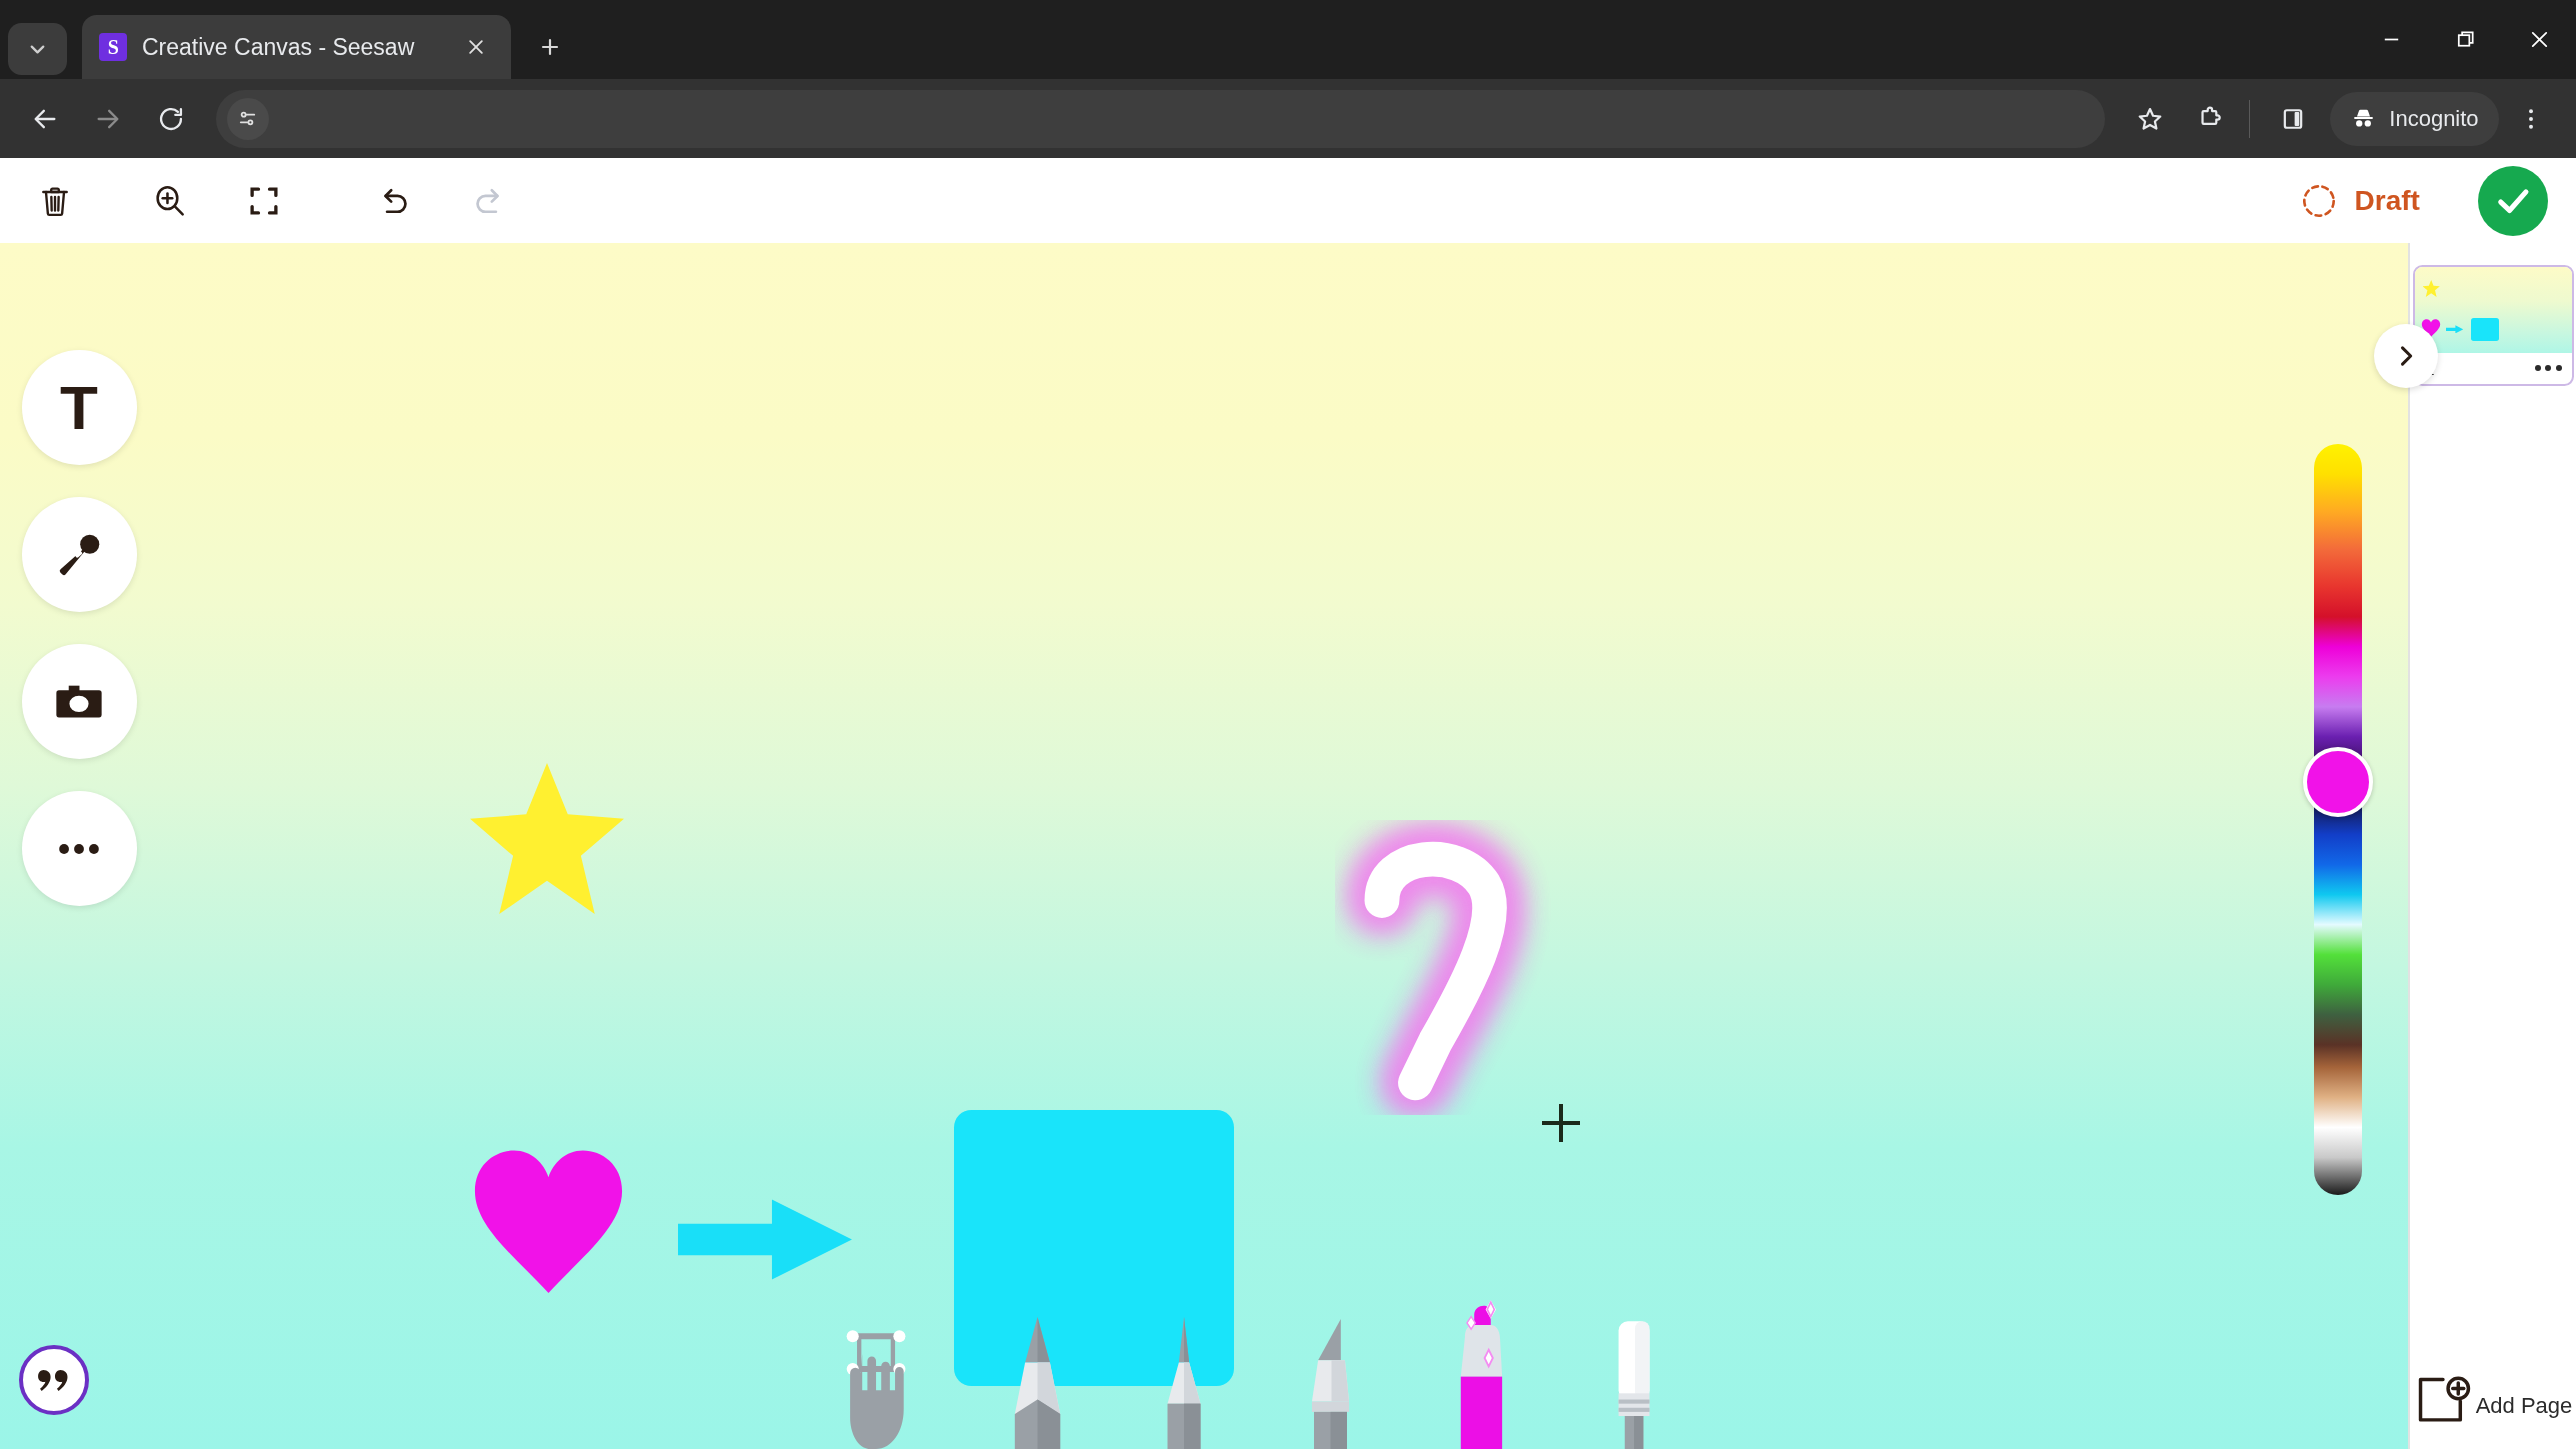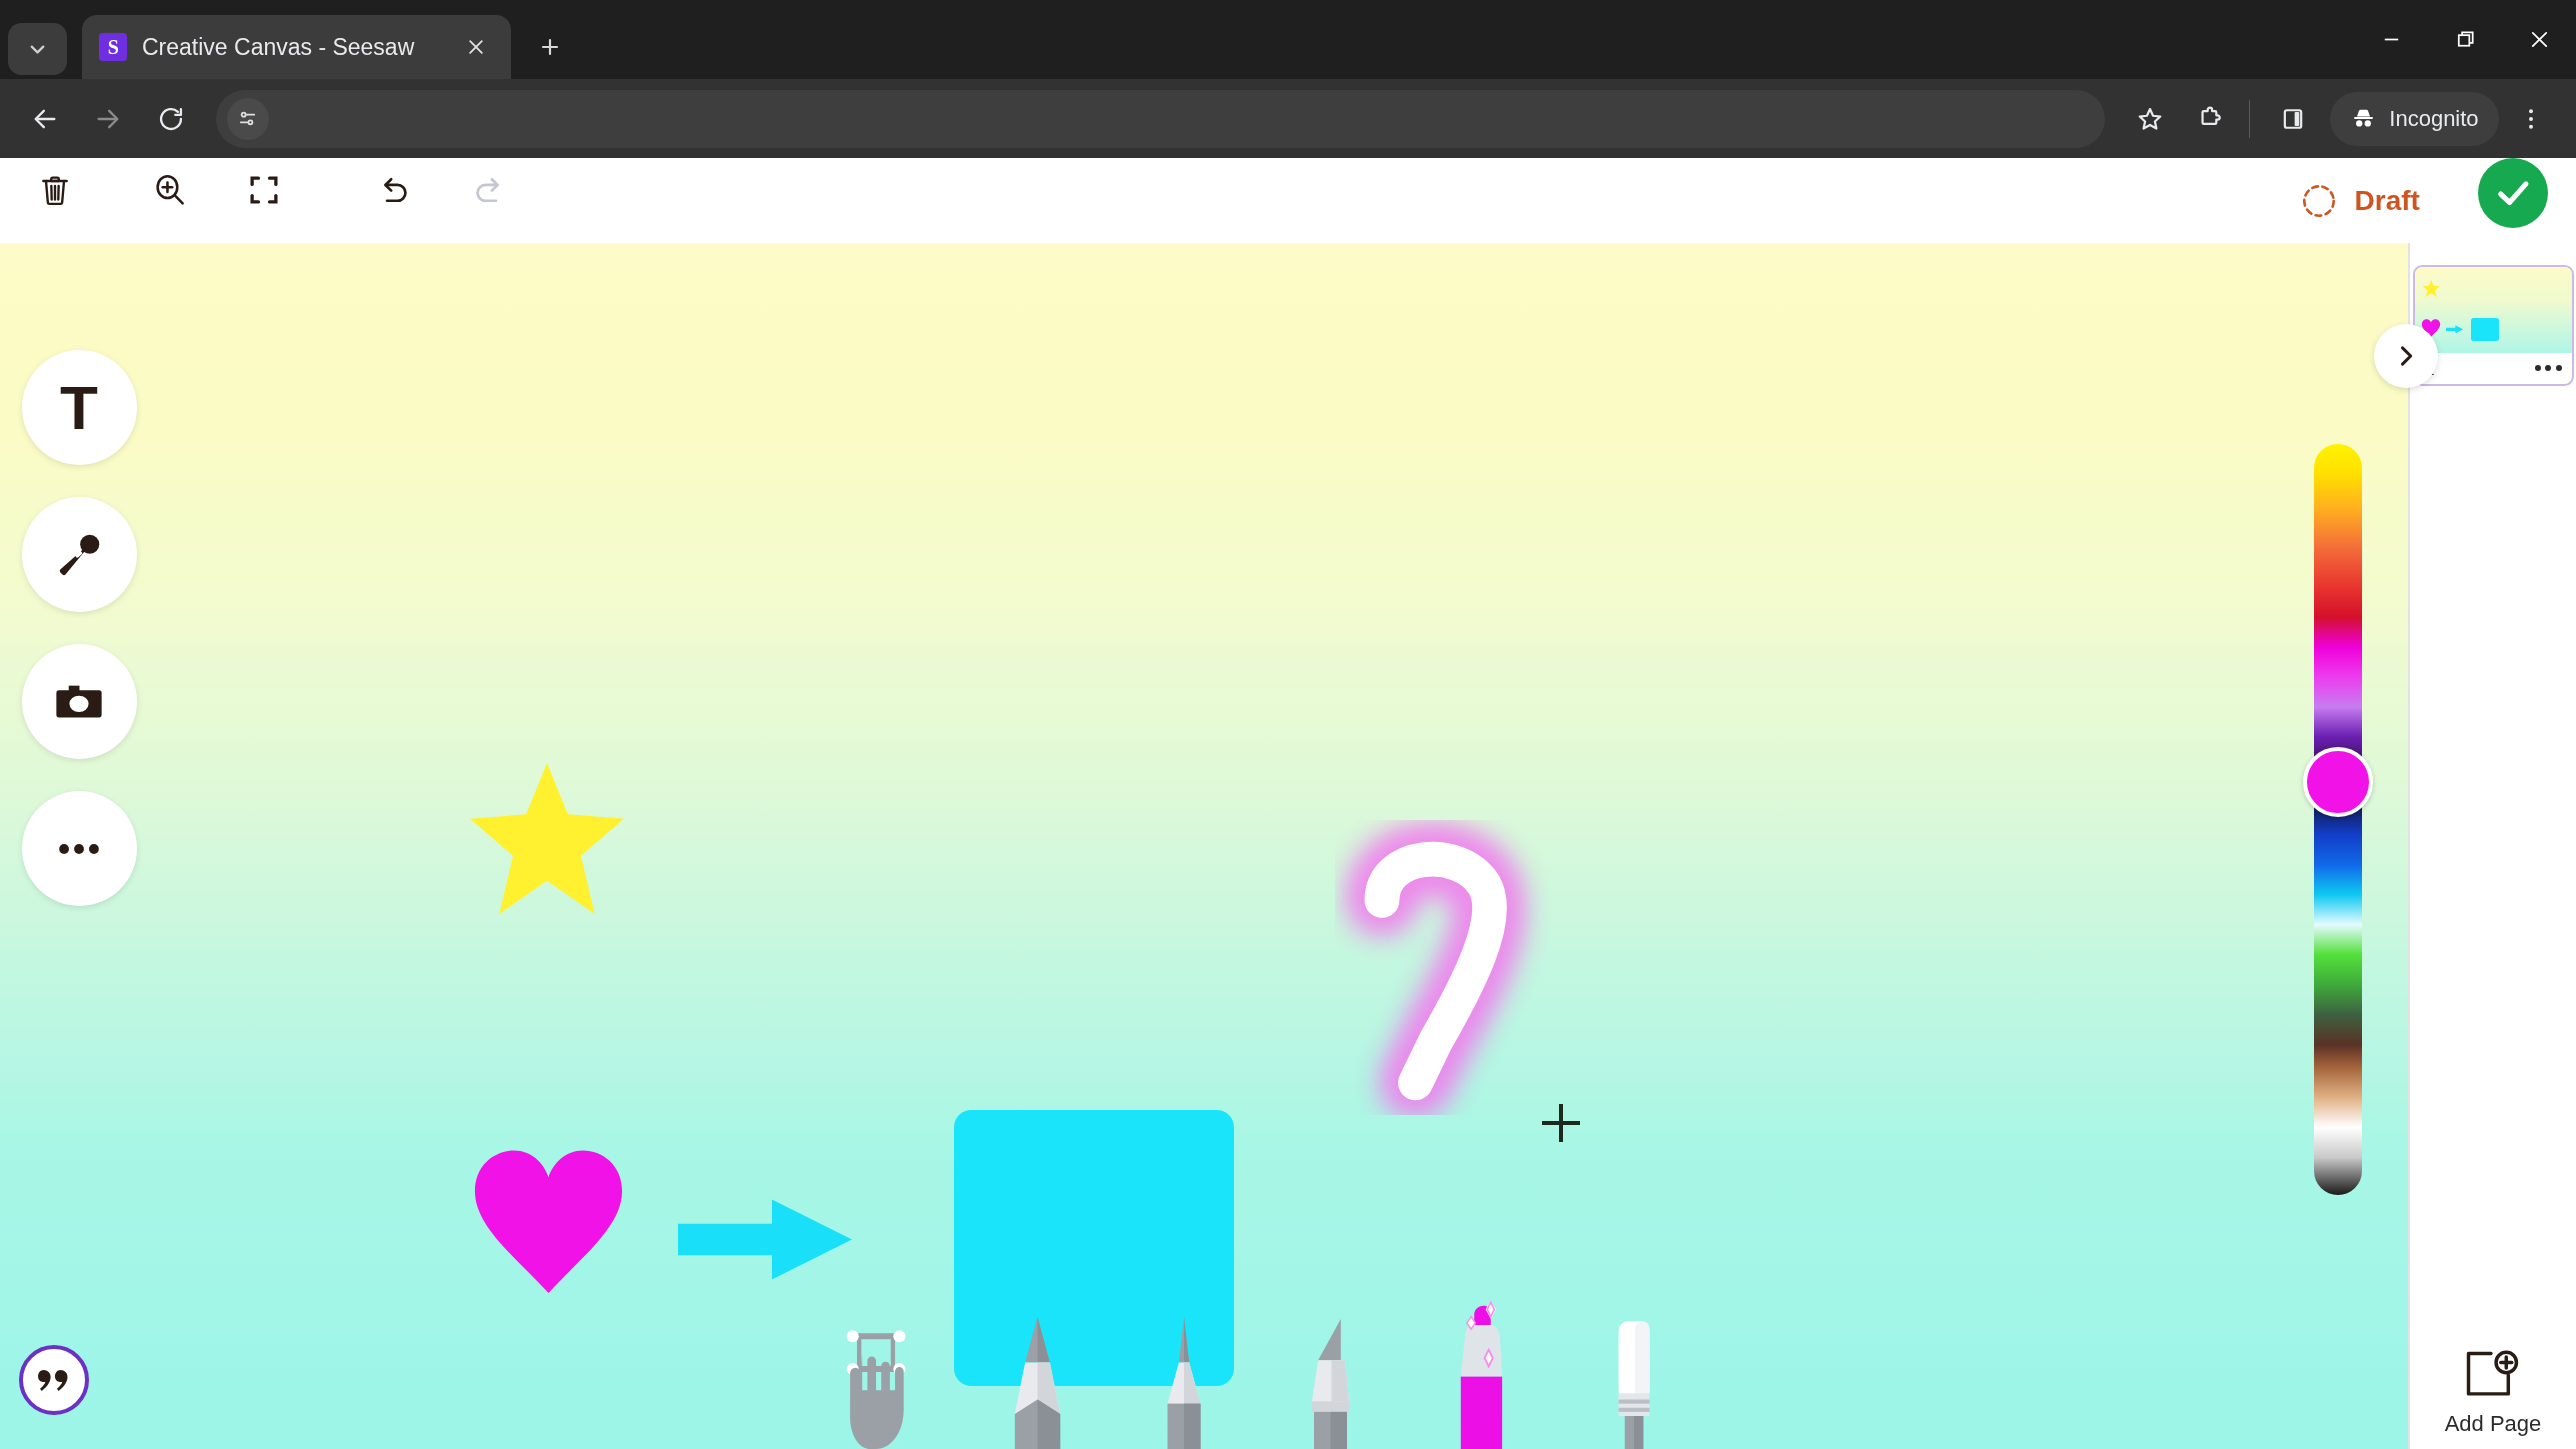--- a/index.html
+++ b/index.html
@@ -100,21 +100,21 @@
     display: flex; align-items: center; padding: 0 20px; margin-left: 9.4px;
     cursor: pointer;
   }
   .incognito-pill svg { width: 27px; height: 27px; flex: 0 0 27px; }
   .incognito-label { color: #e8eaed; font-size: 22px; margin-left: 12px; white-space: nowrap; }
 
   
   .app { flex: 1; display: flex; flex-direction: column; background: #fff; min-height: 0; }
   .app-toolbar {
     height: 85px; flex: 0 0 85px; background: #fff;
-    display: flex; padding: 0 23px; position: relative; z-index: 30;
+    display: flex; align-items: center; padding: 0 23px; position: relative; z-index: 30;
   }
   .app-tool {
     width: 64px; height: 64px; border-radius: 50%;
     display: flex; align-items: center; justify-content: center;
     cursor: pointer; flex: 0 0 64px;
   }
   .app-tool svg { width: 38px; height: 38px; }
   .tool-gap-lg { margin-left: 51px; }
   .tool-gap-md { margin-left: 29.5px; }
   .tool-gap-xl { margin-left: 67px; }
@@ -271,22 +271,22 @@
   .page-dots { display: flex; gap: 4.7px; cursor: pointer; }
   .page-dots i { width: 6px; height: 6px; border-radius: 50%; background: #2b2b2b; display: block; }
   .panel-collapse {
     position: absolute; left: -36px; top: 81px;
     width: 64px; height: 64px; border-radius: 50%; background: #fff;
     display: flex; align-items: center; justify-content: center;
     box-shadow: 0 2px 6.7px rgba(0,0,0,0.14); cursor: pointer; z-index: 26;
   }
   .panel-collapse svg { width: 28px; height: 28px; }
   .add-page {
-    margin-top: auto; margin-bottom: 12px;
-    display: flex; flex-direction: column; align-items: center; cursor: pointer;
+    margin-top: auto; margin-bottom: 23px;
+    display: flex; flex-direction: row; align-items: center; cursor: pointer;
   }
   .add-page svg { width: 62px; height: 51px; }
   .add-page-label { font-size: 22px; color: #2b2b2b; margin-top: 10.7px; }
 </style>
 </head>
 <body>
 
 <div class="browser">
 
   <div class="tabstrip">

